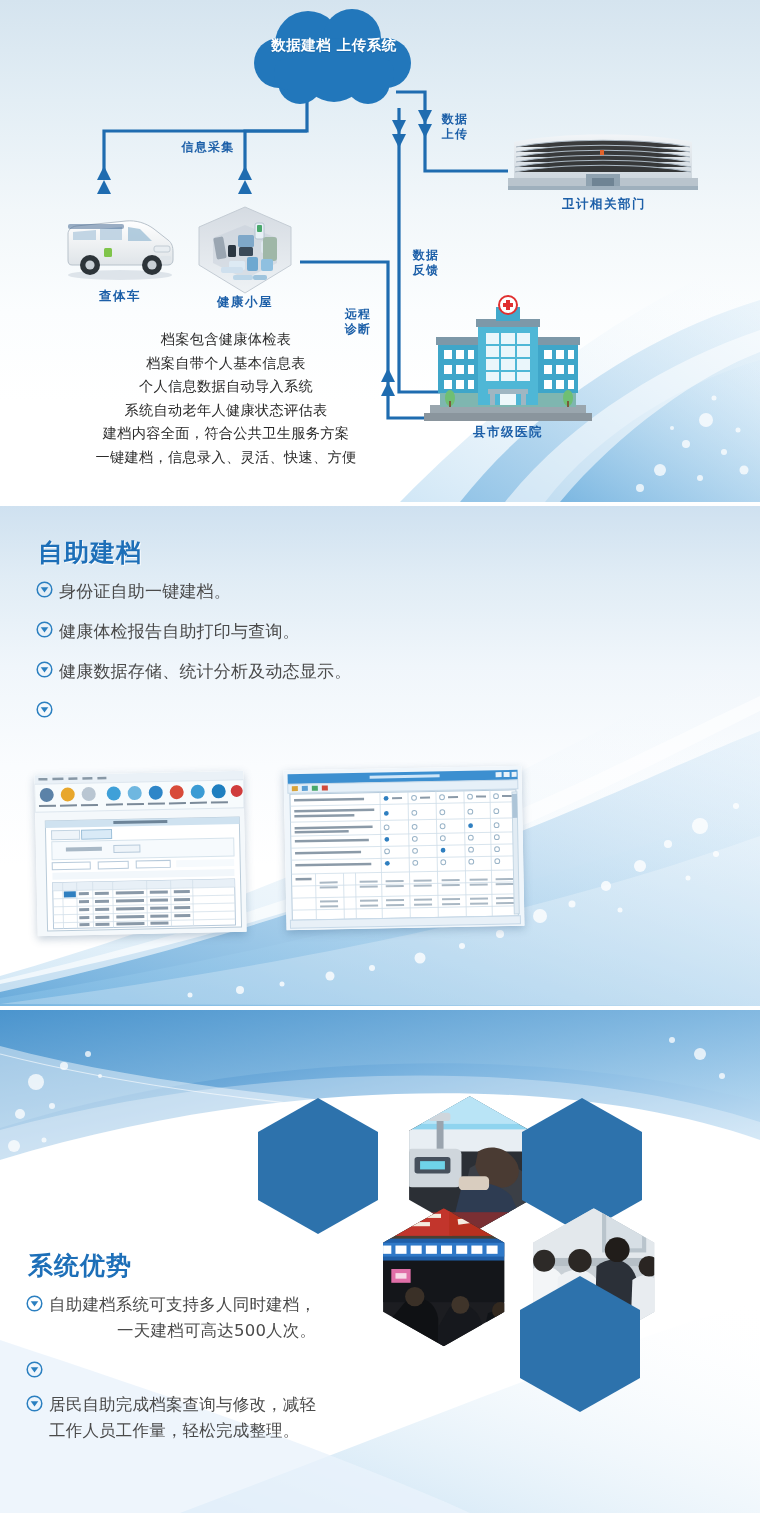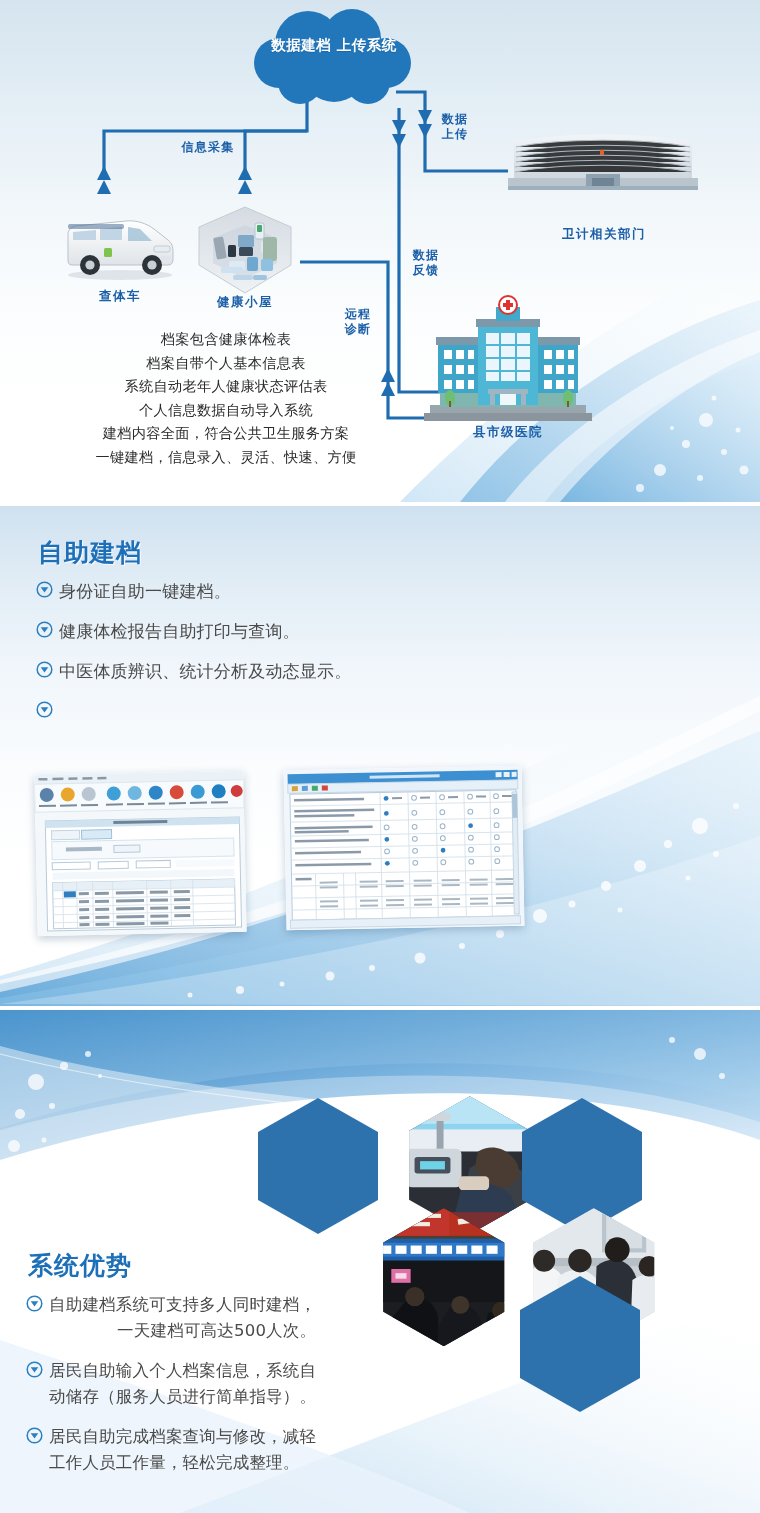--- a/index.html
+++ b/index.html
@@ -246,21 +246,21 @@
         <path d="M7,41 C52,32 138,32 183,41"></path>
           <path d="M7,46 C52,37 138,37 183,46"></path>
       </g>
       <rect x="0" y="52" width="190" height="10" fill="#b9c4cd"></rect>
       <rect x="78" y="48" width="34" height="14" fill="#8fa2b0"></rect>
       <rect x="84" y="52" width="22" height="10" fill="#6f8494"></rect>
       <rect x="92" y="24" width="4" height="5" fill="#e2622a"></rect>
       <rect x="0" y="60" width="190" height="4" fill="#9fb0bd"></rect>
     </svg>
   </div>
-  <div class="cap" style="left:513px; top:196px; width:182px;margin-top:30px;">卫计相关部门</div>
+  <div class="cap" style="left:513px; top:196px; width:182px;">卫计相关部门</div>
 
   <div class="hosp">
     <svg viewBox="0 0 168 128">
       <rect x="6" y="110" width="156" height="14" fill="#9aa6ae"></rect>
       <rect x="0" y="118" width="168" height="8" fill="#8a959d"></rect>
       <rect x="16" y="96" width="136" height="16" fill="#7fb6b0"></rect>
       <rect x="14" y="48" width="40" height="50" fill="#3fa6c9"></rect>
       <rect x="114" y="48" width="40" height="50" fill="#3fa6c9"></rect>
       <rect x="12" y="42" width="44" height="8" fill="#7d98a8"></rect>
       <rect x="112" y="42" width="44" height="8" fill="#7d98a8"></rect>
@@ -309,22 +309,22 @@
         </g>
       <rect x="25" y="106" width="2" height="6" fill="#7a5a3a"></rect>
         <rect x="143" y="106" width="2" height="6" fill="#7a5a3a"></rect>
     </svg>
   </div>
   <div class="cap" style="left:424px; top:424px; width:168px;">县市级医院</div>
 
   <div class="feature-list">
     <div>档案包含健康体检表</div>
     <div>档案自带个人基本信息表</div>
+    <div>个人信息数据自动导入系统</div>
     <div>系统自动老年人健康状态评估表</div>
-    <div>个人信息数据自动导入系统</div>
     <div>建档内容全面，符合公共卫生服务方案</div>
     <div>一键建档，信息录入、灵活、快速、方便</div>
   </div>
 </div>
 
 <div id="sec2">
   <svg class="wave-svg" viewBox="0 0 760 500" preserveAspectRatio="none">
     <defs>
       <linearGradient id="s2a" x1="0" y1="1" x2="1" y2="0">
         <stop offset="0" stop-color="#5fa5d8" stop-opacity=".9"></stop>
@@ -387,21 +387,21 @@
       </span>
       <span class="bullet-txt">健康体检报告自助打印与查询。</span>
     </div>
     <div class="bullet-row">
       <span class="bullet-ico">
         <svg width="17" height="17" viewBox="0 0 17 17">
             <circle cx="8.5" cy="8.5" r="7.3" fill="none" stroke="#2a7fc0" stroke-width="1.5"></circle>
             <path d="M4.7,6.3 L8.5,11.4 L12.3,6.3 Z" fill="#2a7fc0"></path>
           </svg>
       </span>
-      <span class="bullet-txt">中医体质辨识、统计分析及动态显示。</span>
+      <span class="bullet-txt">健康数据存储、统计分析及动态显示。</span>
     </div>
     <div class="bullet-row">
       <span class="bullet-ico">
         <svg width="17" height="17" viewBox="0 0 17 17">
             <circle cx="8.5" cy="8.5" r="7.3" fill="none" stroke="#2a7fc0" stroke-width="1.5"></circle>
             <path d="M4.7,6.3 L8.5,11.4 L12.3,6.3 Z" fill="#2a7fc0"></path>
           </svg>
       </span>
     </div>
   </div>
@@ -793,22 +793,20 @@
       <span class="bullet-txt" style="white-space:pre-line;text-align:right;">自助建档系统可支持多人同时建档，
 一天建档可高达500人次。</span>
     </div>
     <div class="bullet-row">
       <span class="bullet-ico">
         <svg width="17" height="17" viewBox="0 0 17 17">
             <circle cx="8.5" cy="8.5" r="7.3" fill="none" stroke="#2a7fc0" stroke-width="1.5"></circle>
             <path d="M4.7,6.3 L8.5,11.4 L12.3,6.3 Z" fill="#2a7fc0"></path>
           </svg>
       </span>
-      <span class="bullet-txt" style="white-space:pre-line;">居民自助输入个人档案信息，系统自
-动储存（服务人员进行简单指导）。</span>
     </div>
     <div class="bullet-row">
       <span class="bullet-ico">
         <svg width="17" height="17" viewBox="0 0 17 17">
             <circle cx="8.5" cy="8.5" r="7.3" fill="none" stroke="#2a7fc0" stroke-width="1.5"></circle>
             <path d="M4.7,6.3 L8.5,11.4 L12.3,6.3 Z" fill="#2a7fc0"></path>
           </svg>
       </span>
       <span class="bullet-txt" style="white-space:pre-line;">居民自助完成档案查询与修改，减轻
 工作人员工作量，轻松完成整理。</span>

